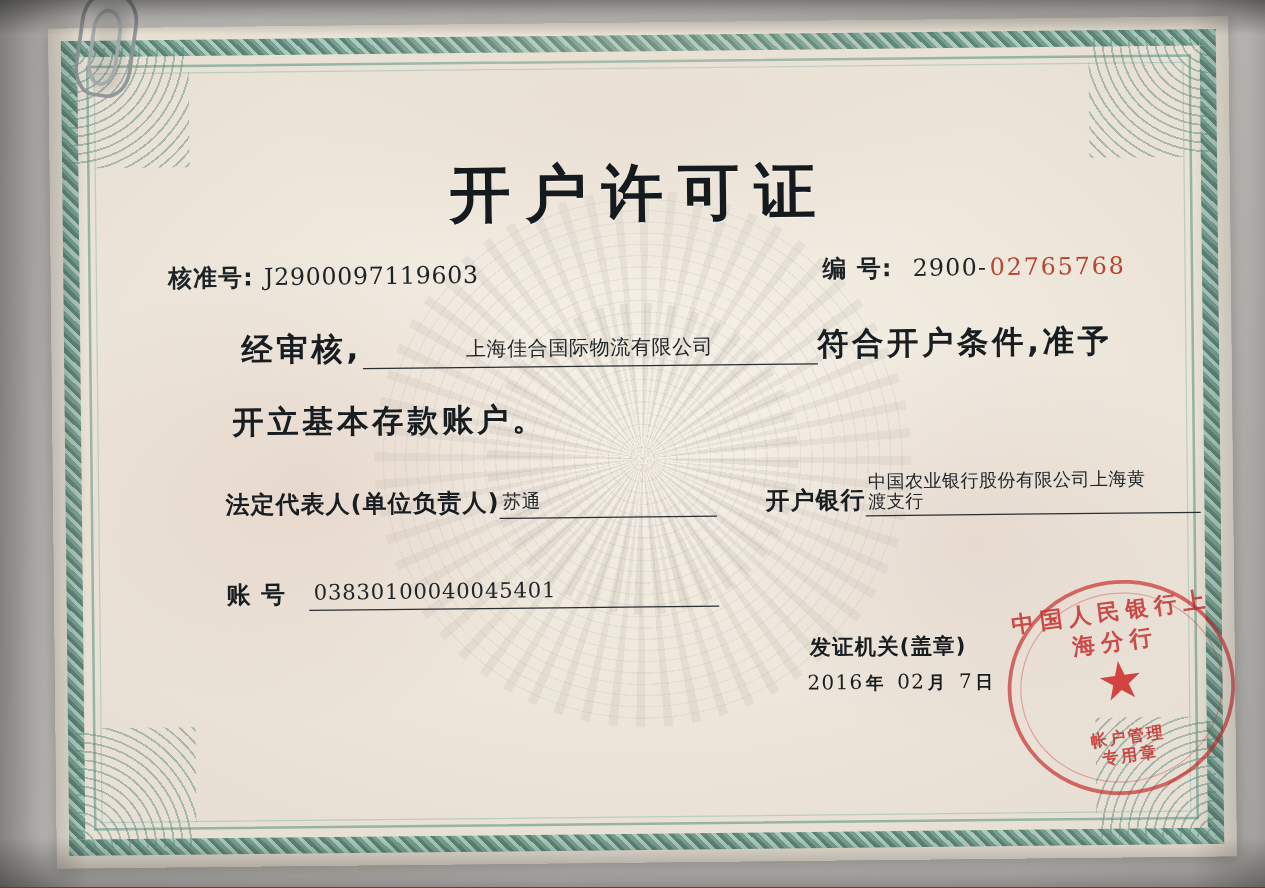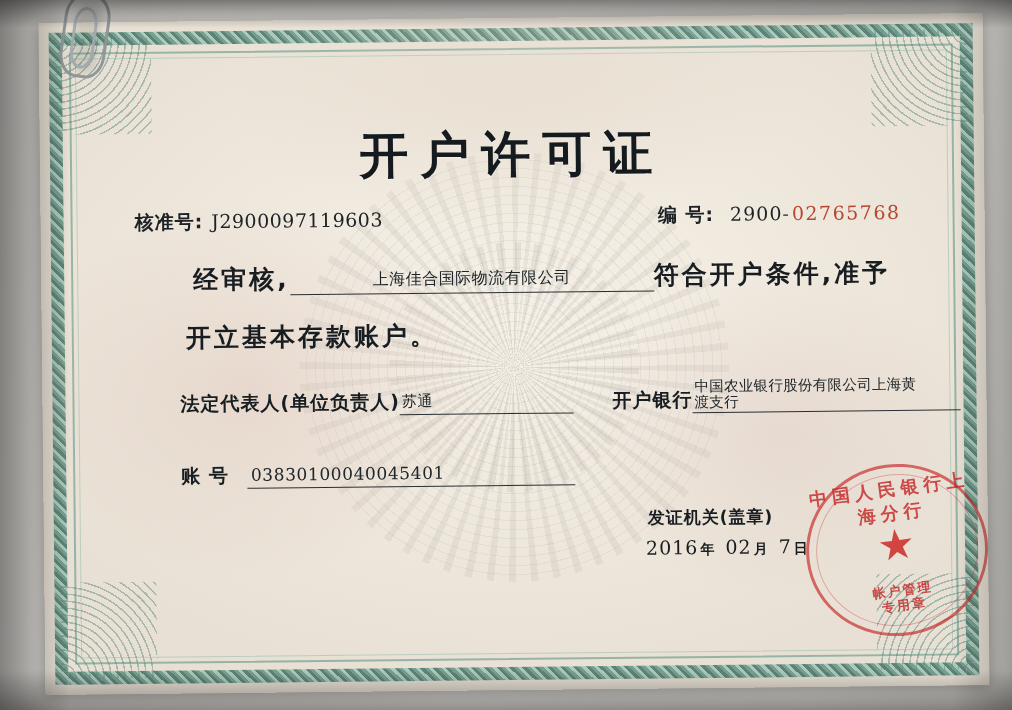--- a/index.html
+++ b/index.html
@@ -317,21 +317,21 @@
     position: absolute;
     left: 546px;
     top: 468px;
     font-size: 17px;
     color: #171d20;
     letter-spacing: 1px;
     white-space: nowrap;
   }
   .issue-date .num {
     font-family: "DejaVu Serif", serif;
-    font-size: 19px;
+    font-size: 16px;
   }
   .issue-date .unit {
     font-size: 14px;
     font-weight: bold;
     margin: 0 10px 0 2px;
   }
 
   
   .seal {
     position: absolute;

